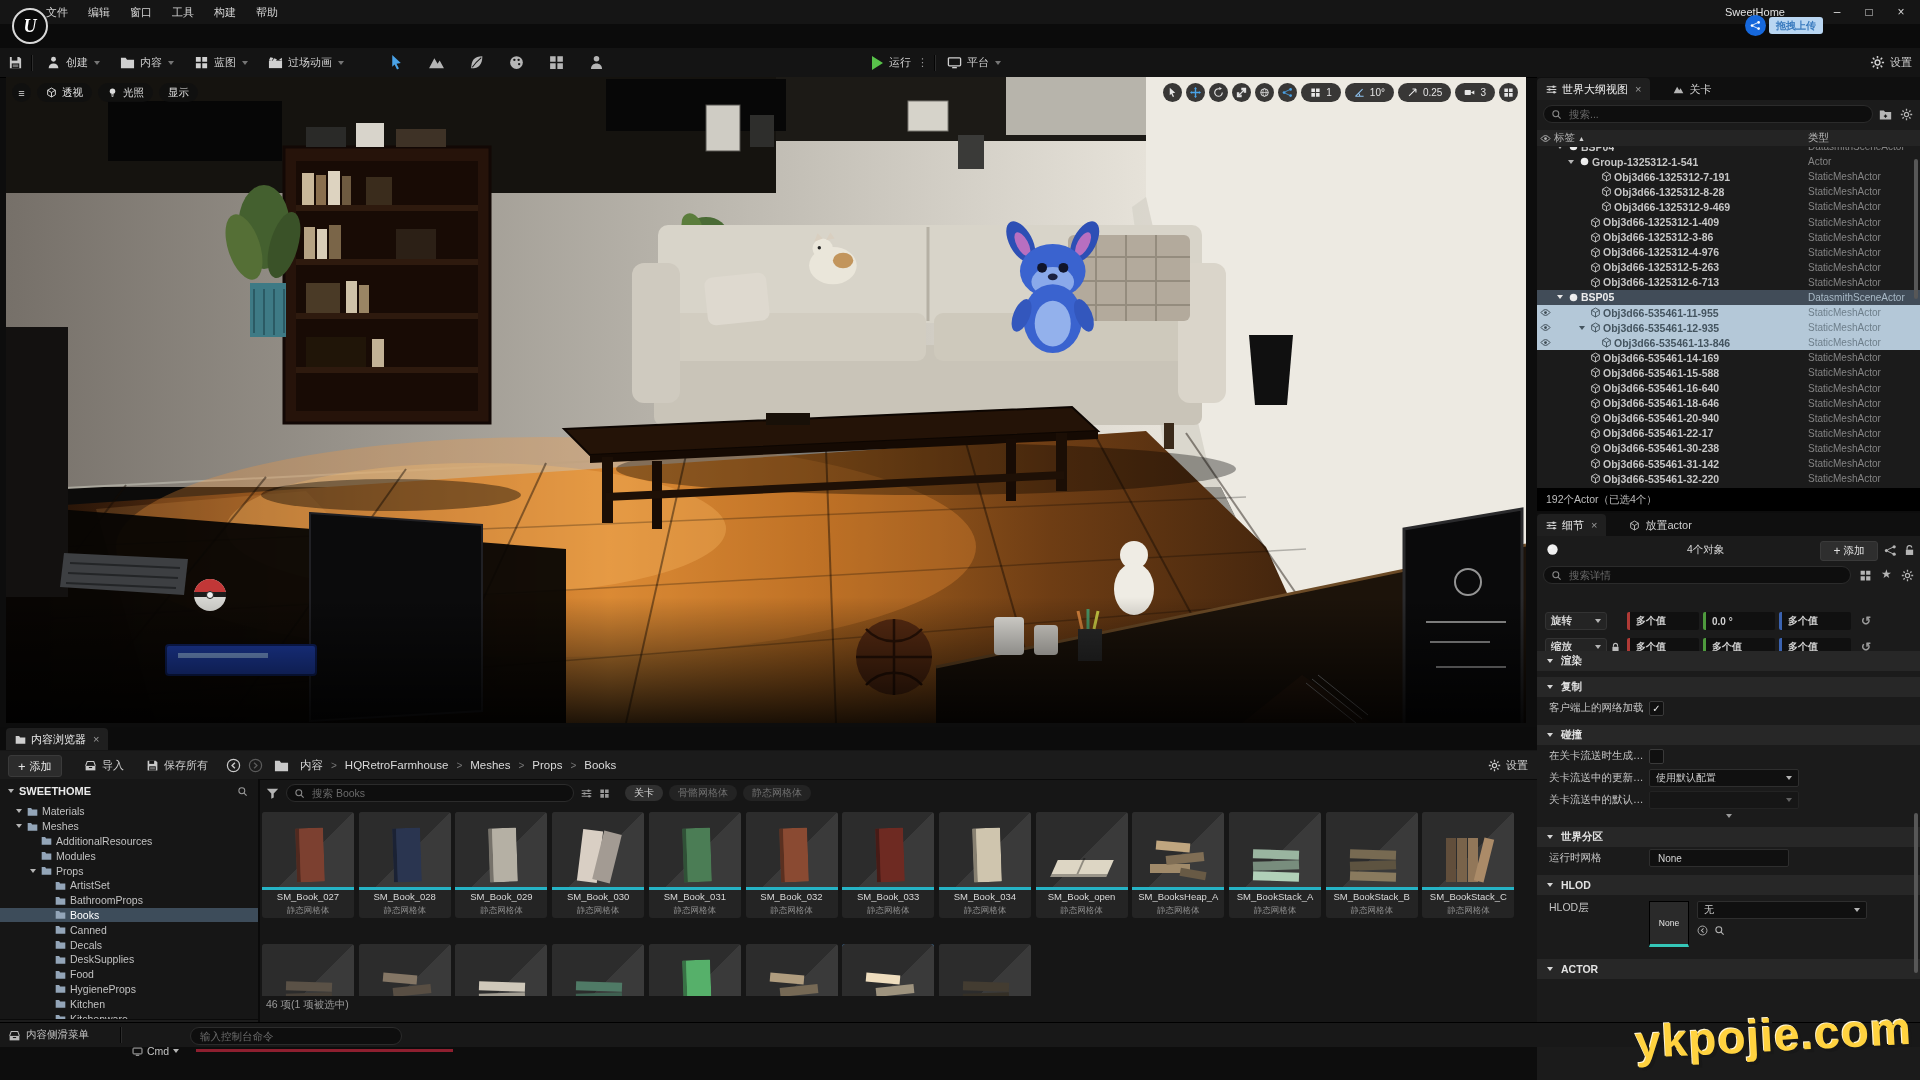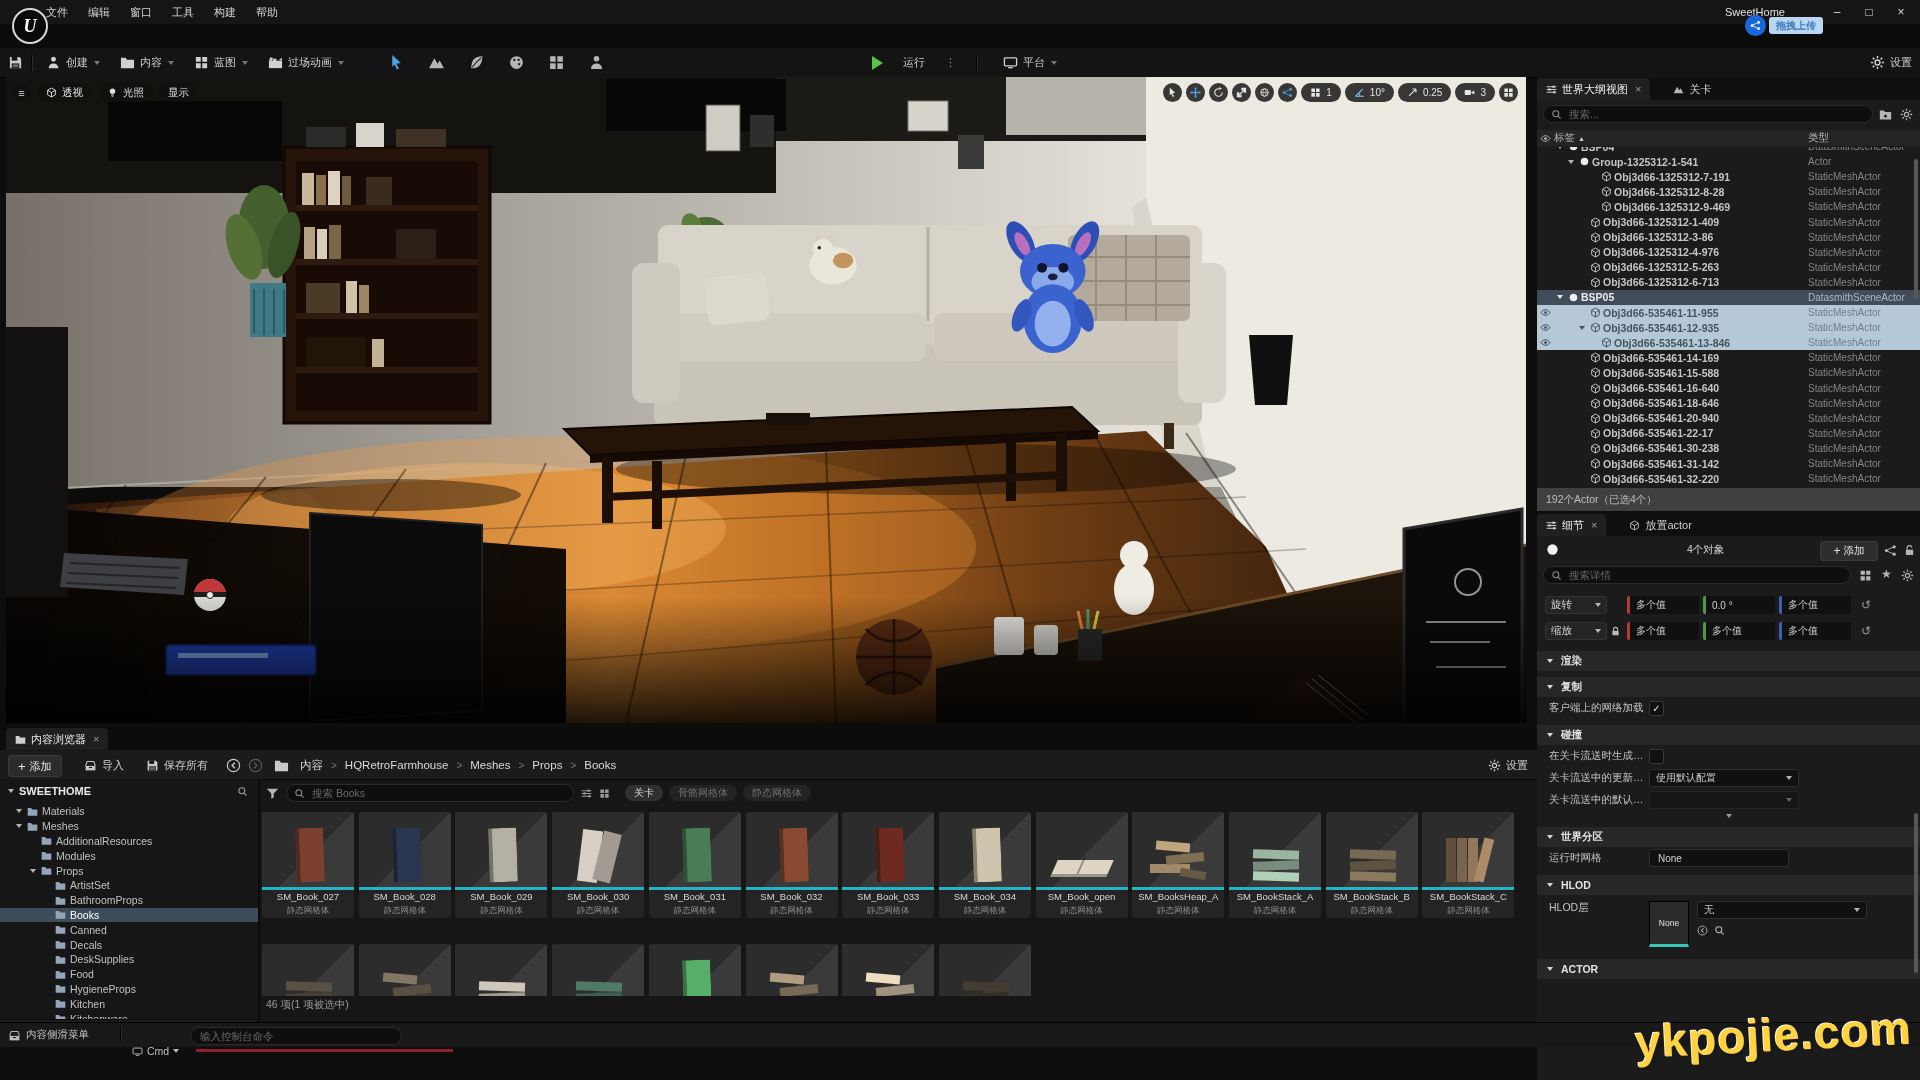--- a/index.html
+++ b/index.html
@@ -27,21 +27,21 @@
              font-size:11px;color:#dedede;padding-left:58px;line-height:23px;box-sizing:border-box;}
   #badge{left:1745px;top:15px;height:21px;}
   #badge .bico{width:21px;height:21px;border-radius:50%;background:#1668dc;display:flex;align-items:center;justify-content:center;}
   #badge .btxt{height:17px;background:#b9d6f2;border-radius:3px;margin-left:3px;padding:0 7px;font-size:10px;
                color:#3a7bbf;line-height:17px;font-weight:bold;}
   
   #main-toolbar{left:0;top:48px;width:1920px;height:29px;background:#141414;border-bottom:1px solid #000;}
   .tbtn{gap:5px;font-size:11px;color:#cfcfcf;padding:0 6px;height:29px;}
   .tbtn .cv{border-top-width:4px;margin-left:1px;opacity:.6;}
   #modes{left:388px;top:0;height:29px;gap:23px;}
-  #playgrp{left:872px;top:0;height:29px;gap:20px;}
+  #playgrp{left:872px;top:0;height:29px;gap:6px;}
   #play-tri{width:0;height:0;border-left:11px solid #58c24a;border-top:7px solid transparent;border-bottom:7px solid transparent;}
   #settings-btn{right:8px;top:0;height:29px;gap:5px;font-size:11px;color:#cfcfcf;}
 
   
   #viewport{left:6px;top:77px;width:1520px;height:646px;background:#000;overflow:hidden;}
   #scene{position:absolute;left:0;top:0;width:100%;height:100%;}
   .vpill{height:19px;background:rgba(16,16,16,.82);border-radius:10px;color:#e0e0e0;font-size:10.5px;
          padding:0 9px;gap:5px;display:flex;align-items:center;}
   .vcirc{width:19px;height:19px;border-radius:50%;background:rgba(16,16,16,.82);display:flex;align-items:center;justify-content:center;}
   #vp-left{left:6px;top:6px;gap:6px;}
@@ -67,30 +67,30 @@
   .o-row .lb{overflow:hidden;text-overflow:ellipsis;font-weight:bold;}
   .o-row .ty{margin-left:auto;width:112px;flex:0 0 112px;color:#848484;font-size:10px;font-weight:normal;}
   .o-row.sel{background:#b4c8d8;color:#44545f;}
   .o-row.sel .ty{color:#6d7e8a;}
   .o-row.sel .cv{border-top-color:#44545f;}
   .o-row.selp{background:#414c58;color:#ececec;}
   .o-row.selp .ty{color:#a9bac7;}
   .o-eye{width:17px;flex:0 0 17px;display:flex;justify-content:center;color:#3a4750;}
   .o-arr{width:11px;flex:0 0 11px;display:flex;justify-content:center;}
   .o-ico{width:16px;flex:0 0 16px;display:flex;justify-content:center;color:#cfcfcf;}
-  #o-status{left:0;top:411px;width:383px;height:23px;background:#404040;font-size:10.5px;color:#bdbdbd;
+  #o-status{left:0;top:411px;width:383px;height:23px;background:#000000;font-size:10.5px;color:#bdbdbd;
             line-height:23px;padding-left:9px;box-sizing:border-box;}
   .sb{position:absolute;width:4px;border-radius:2px;background:#575757;}
 
   #details{left:1537px;top:513px;width:383px;height:567px;}
   #d-objrow{left:0;top:25px;width:383px;height:24px;}
   #d-add{position:absolute;left:283px;top:3px;width:56px;height:18px;background:#2e2e2e;border:1px solid #3a3a3a;
          border-radius:3px;display:flex;align-items:center;justify-content:center;gap:3px;font-size:10.5px;color:#e0e0e0;}
   #d-search{left:6px;top:53px;width:308px;}
-  #d-trans{left:0;top:79px;width:383px;}
+  #d-trans{left:0;top:95px;width:383px;font-weight:bold;}
   .t-row{display:flex;align-items:center;height:26px;padding-left:8px;}
   .t-name{width:62px;height:18px;background:#242424;border:1px solid #333;border-radius:3px;display:flex;align-items:center;
           justify-content:space-between;padding:0 5px;box-sizing:border-box;font-size:10.5px;color:#d6d6d6;}
   .t-lock{width:16px;display:flex;justify-content:center;color:#bbb;}
   .t-fld{width:72px;height:18px;background:#101010;border-radius:2px;margin-left:4px;font-size:10px;color:#d0d0d0;
          display:flex;align-items:center;padding-left:6px;box-sizing:border-box;}
   .t-fld.r{border-left:3px solid #b03a36;}
   .t-fld.g{border-left:3px solid #4e9a3d;}
   .t-fld.b{border-left:3px solid #3a62b0;}
   .t-reset{margin-left:10px;color:#9a9a9a;font-size:12px;}

